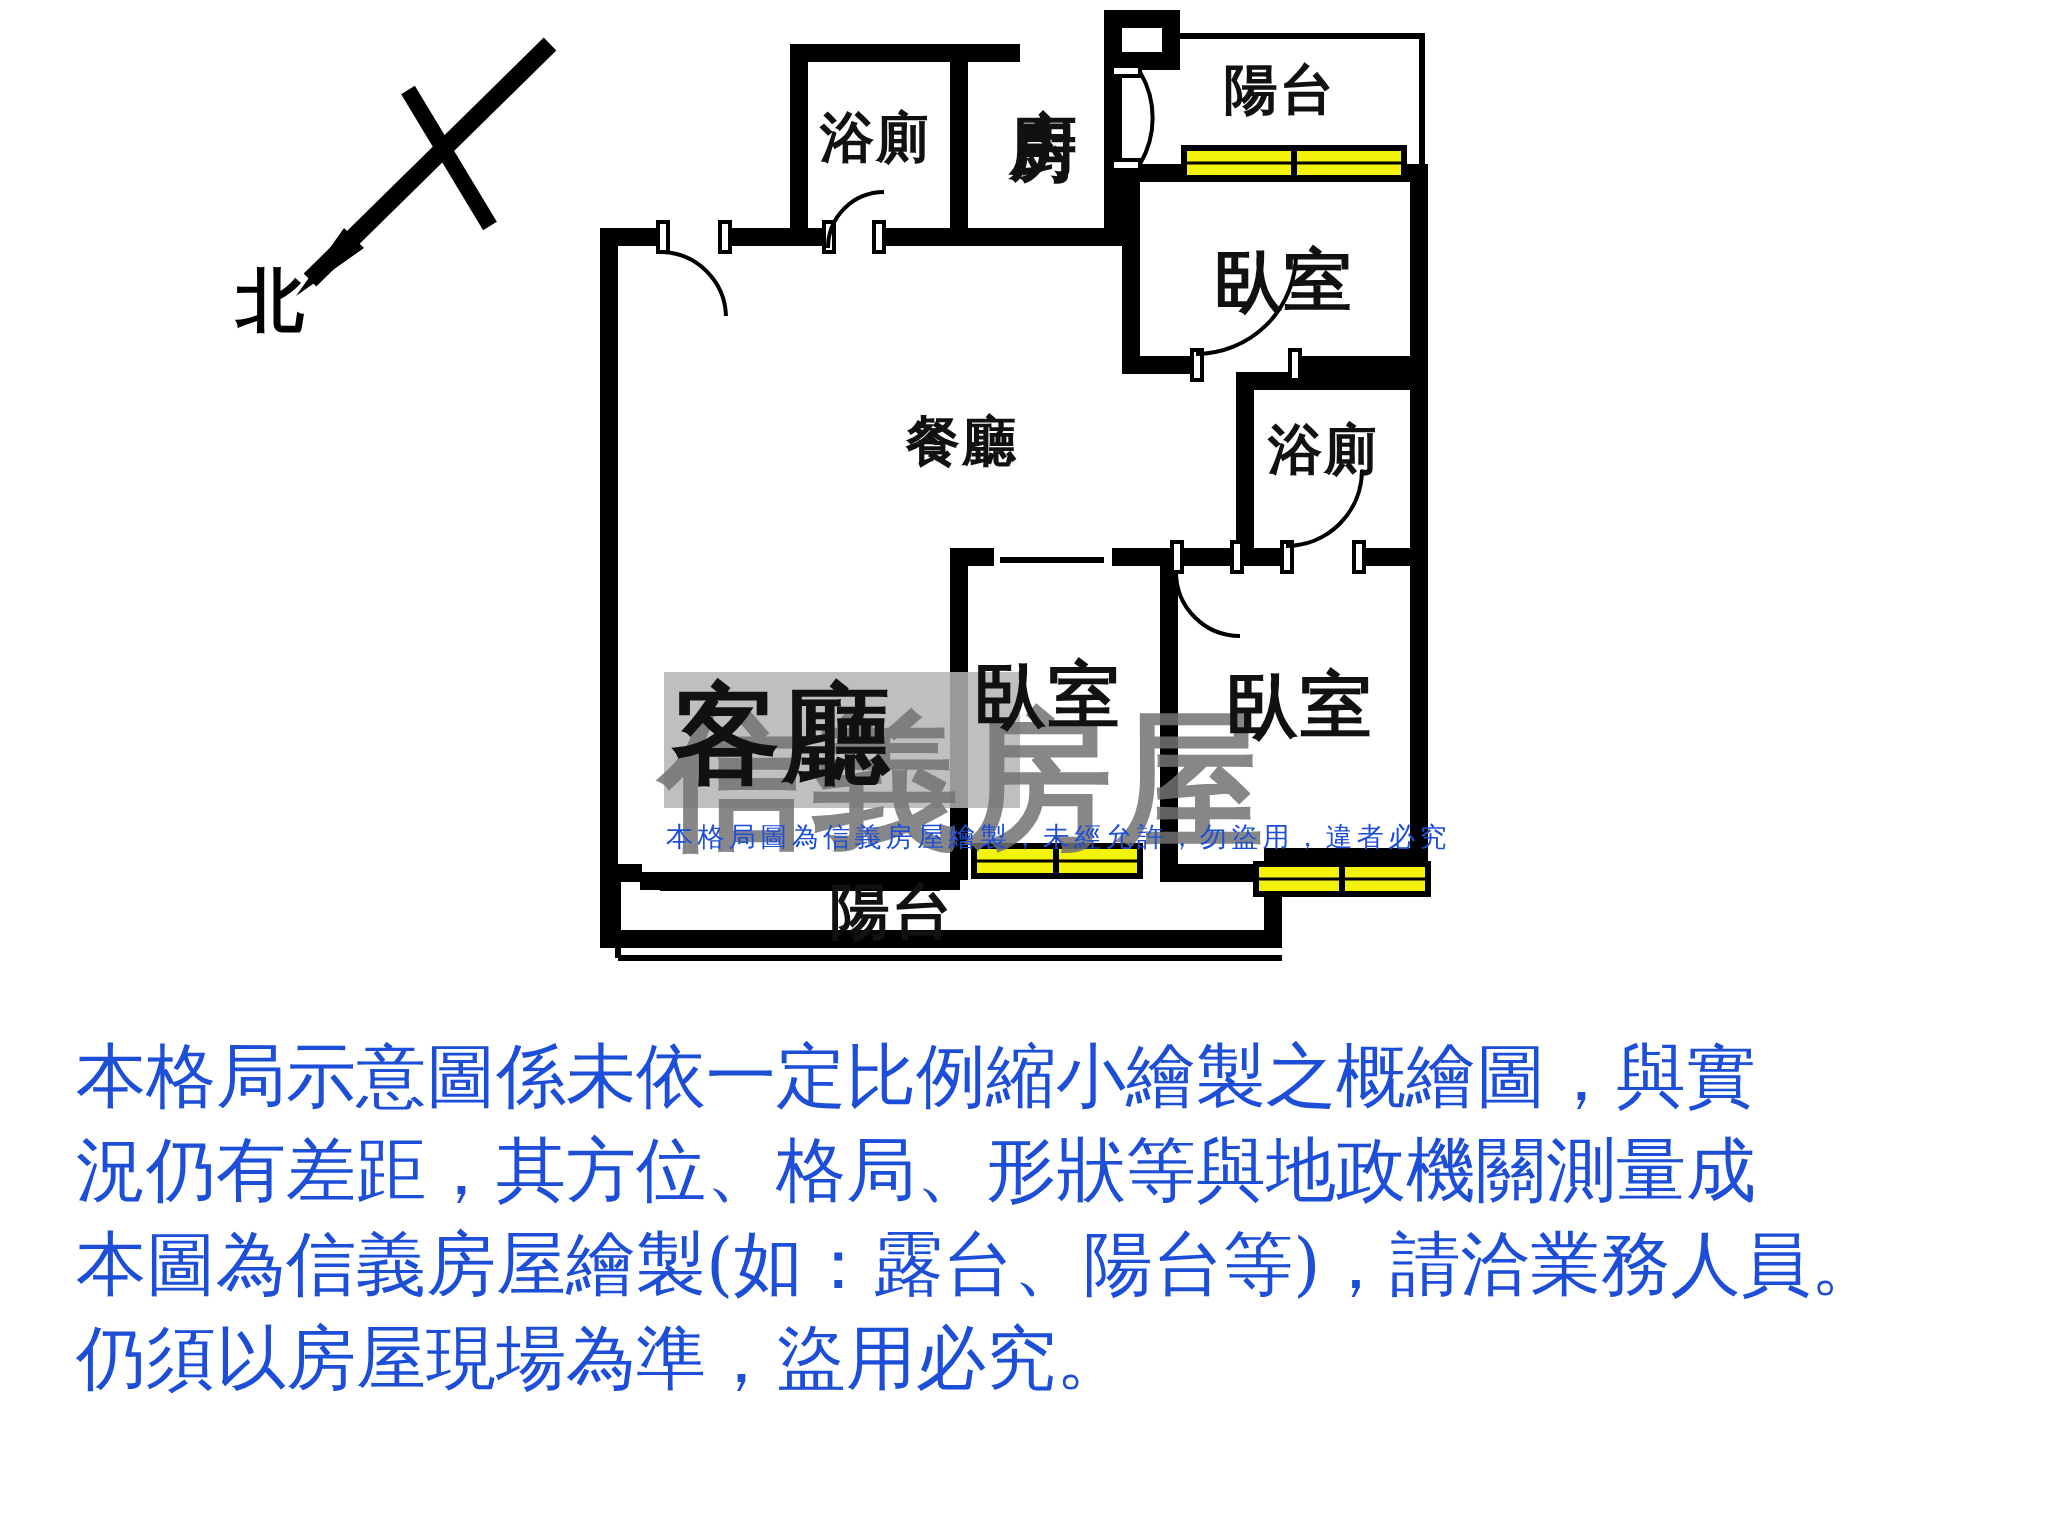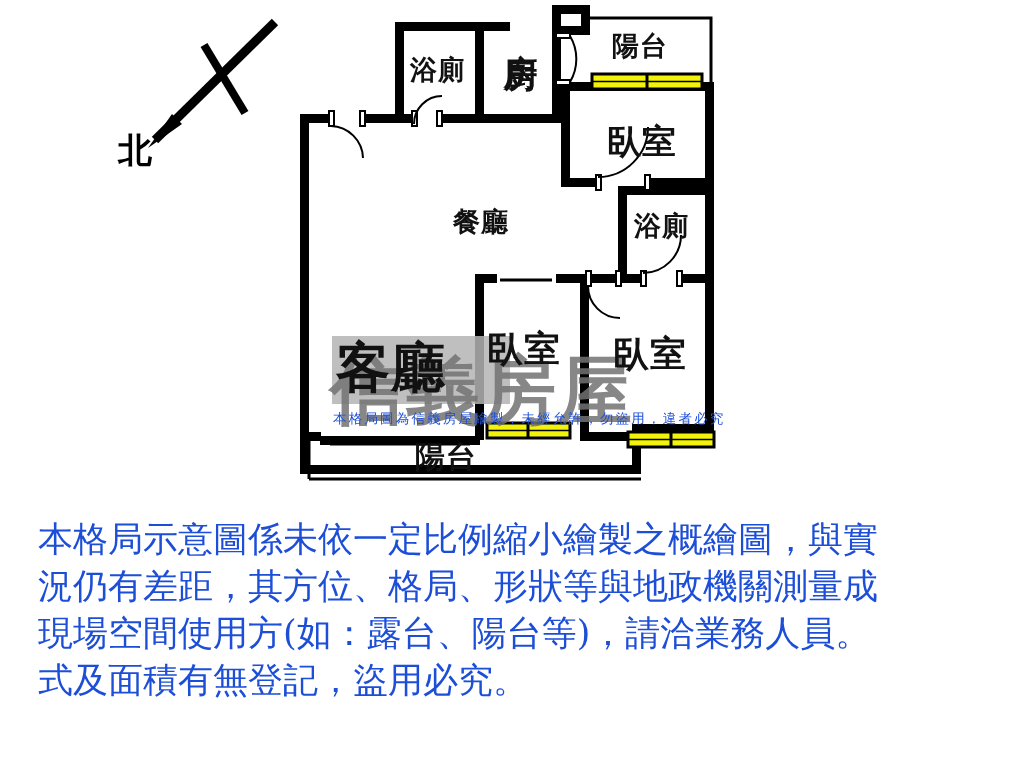--- a/index.html
+++ b/index.html
@@ -225,17 +225,17 @@
         <div class="rlabel" style="left: 336px; top: 340px; font-size: 54px;">客廳</div>
         <div class="rlabel" style="left: 487px; top: 330px; font-size: 36px;">臥室</div>
         <div class="rlabel" style="left: 613px; top: 335px; font-size: 36px;">臥室</div>
         <div class="rlabel" style="left: 415px; top: 442px; font-size: 30px;">陽台</div>
       </div>
   </div>
 
   <div id="caption">
       <p>本格局示意圖係未依一定比例縮小繪製之概繪圖，與實</p>
       <p>況仍有差距，其方位、格局、形狀等與地政機關測量成</p>
-      <p>現場空間使用方(如：露台、陽台等)，請洽業務人員。</p>
-      <p>式及面積有無登記，盜用必究。</p>
+      <p>本圖為信義房屋繪製(如：露台、陽台等)，請洽業務人員。</p>
+      <p>仍須以房屋現場為準，盜用必究。</p>
     </div>
 
 </div>
 
 </body></html>

